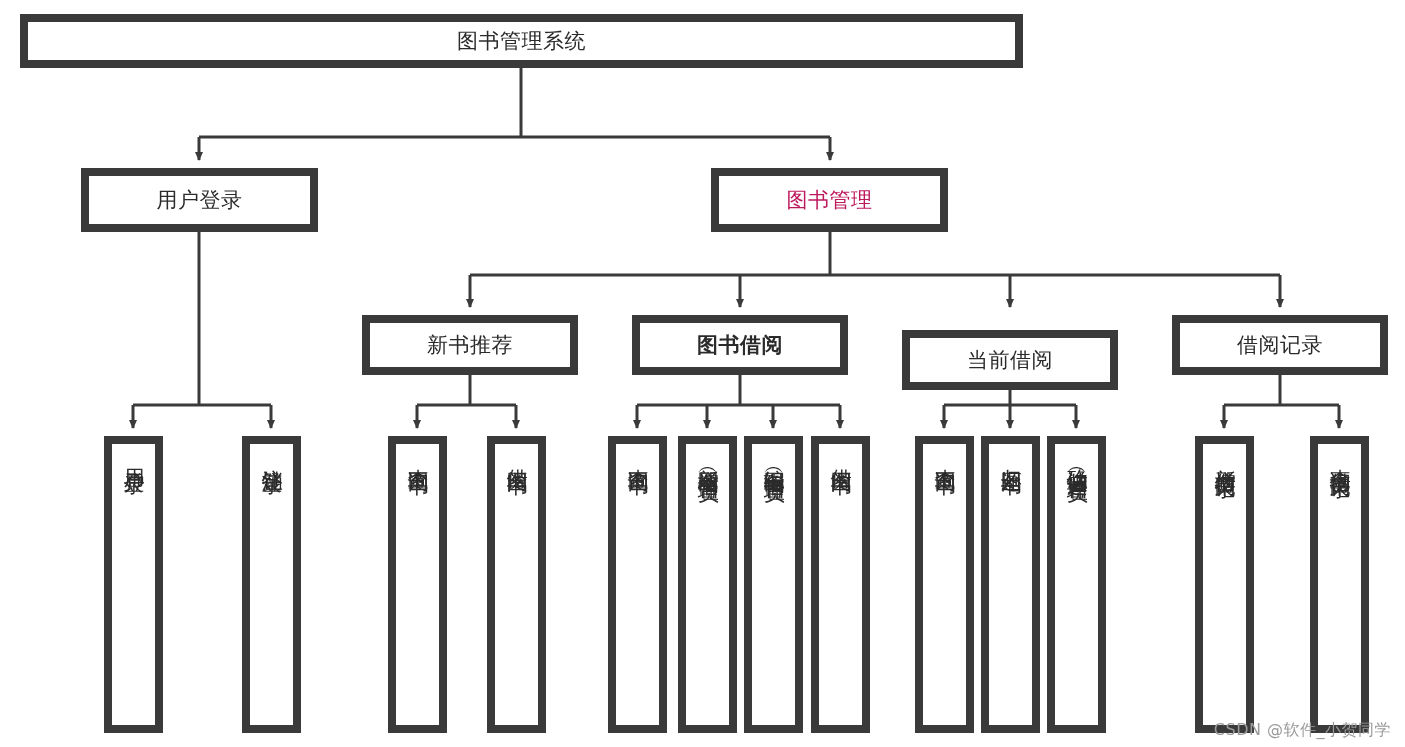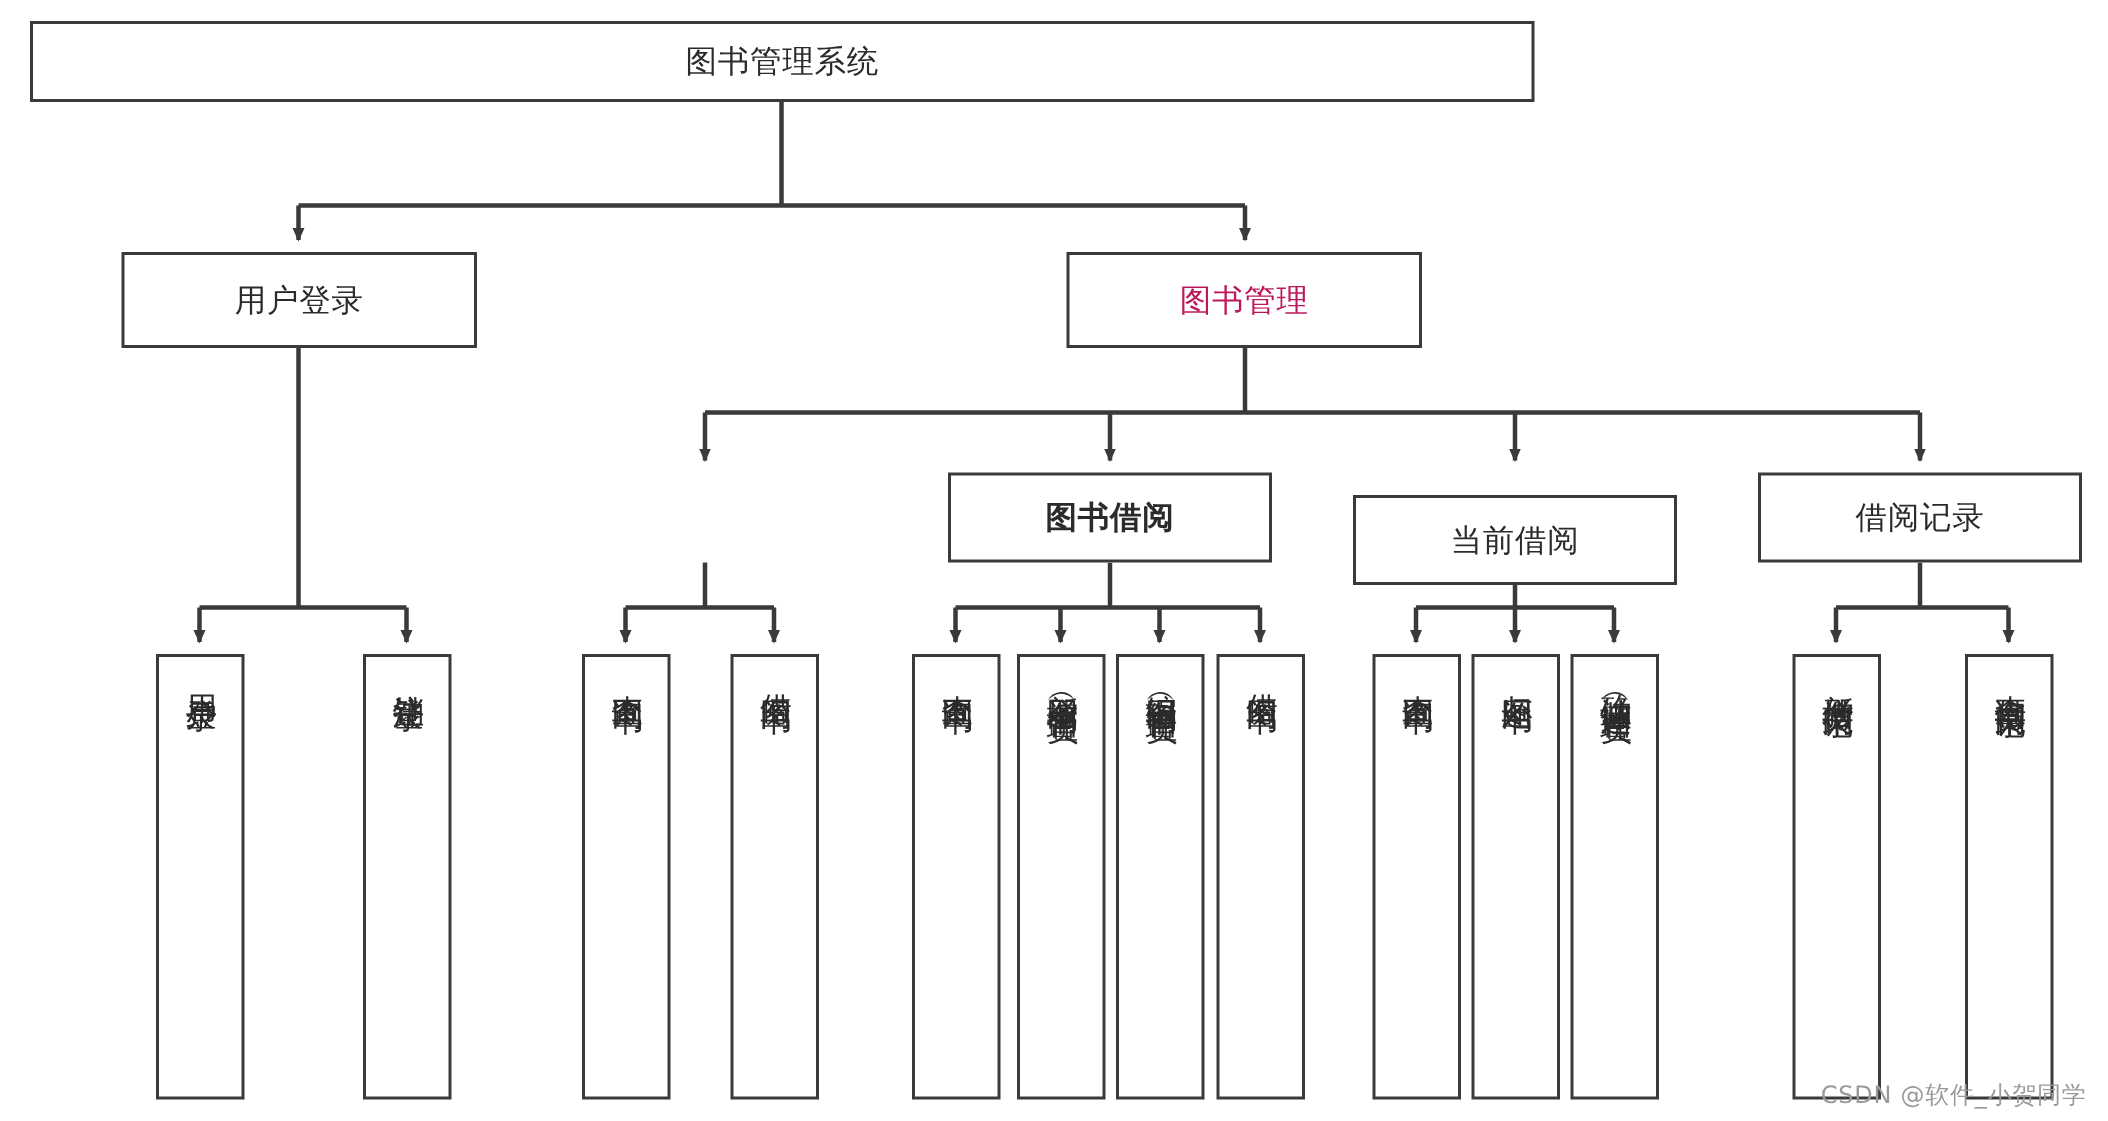--- a/index.html
+++ b/index.html
@@ -21,21 +21,21 @@
     position: absolute;
     left: 0;
     top: 0;
     width: 1405px;
     height: 747px;
     pointer-events: none;
   }
   .node {
     position: absolute;
     box-sizing: border-box;
-    border: 2px solid #a16207;
+    border: 8px solid #a16207;
     background: #ffffff;
     display: flex;
     align-items: center;
     justify-content: center;
     color: #2b2b2b;
   }
   .node .label {
     font-size: 21px;
     line-height: 1.18;
     letter-spacing: 0.5px;
@@ -123,20 +123,23 @@
     <span class="label">图书管理系统</span>
   </div>
 
   <div class="node" style="left: 81px; top: 168px; width: 237px; height: 64px; border-color: rgb(58, 58, 58); background: rgb(255, 255, 255); color: rgb(43, 43, 43);">
     <span class="label">用户登录</span>
   </div>
   <div class="node" style="left: 711px; top: 168px; width: 237px; height: 64px; border-color: rgb(58, 58, 58); background: rgb(255, 255, 255); color: #be185d;">
     <span class="label">图书管理</span>
   </div>
 
+  <div class="node" style="left: 362px; top: 315px; width: 216px; height: 60px; border-color: rgb(58, 58, 58); background: rgb(255, 255, 255); color: rgb(43, 43, 43);">
+    <span class="label">新书推荐</span>
+  </div>
   <div class="node" style="left: 632px; top: 315px; width: 216px; height: 60px; border-color: rgb(58, 58, 58); background: rgb(255, 255, 255); color: rgb(43, 43, 43); font-weight: bold;">
     <span class="label">图书借阅</span>
   </div>
   <div class="node" style="left: 902px; top: 330px; width: 216px; height: 60px; border-color: rgb(58, 58, 58); background: rgb(255, 255, 255); color: rgb(43, 43, 43);">
     <span class="label">当前借阅</span>
   </div>
   <div class="node" style="left: 1172px; top: 315px; width: 216px; height: 60px; border-color: rgb(58, 58, 58); background: rgb(255, 255, 255); color: rgb(43, 43, 43);">
     <span class="label">借阅记录</span>
   </div>
 

